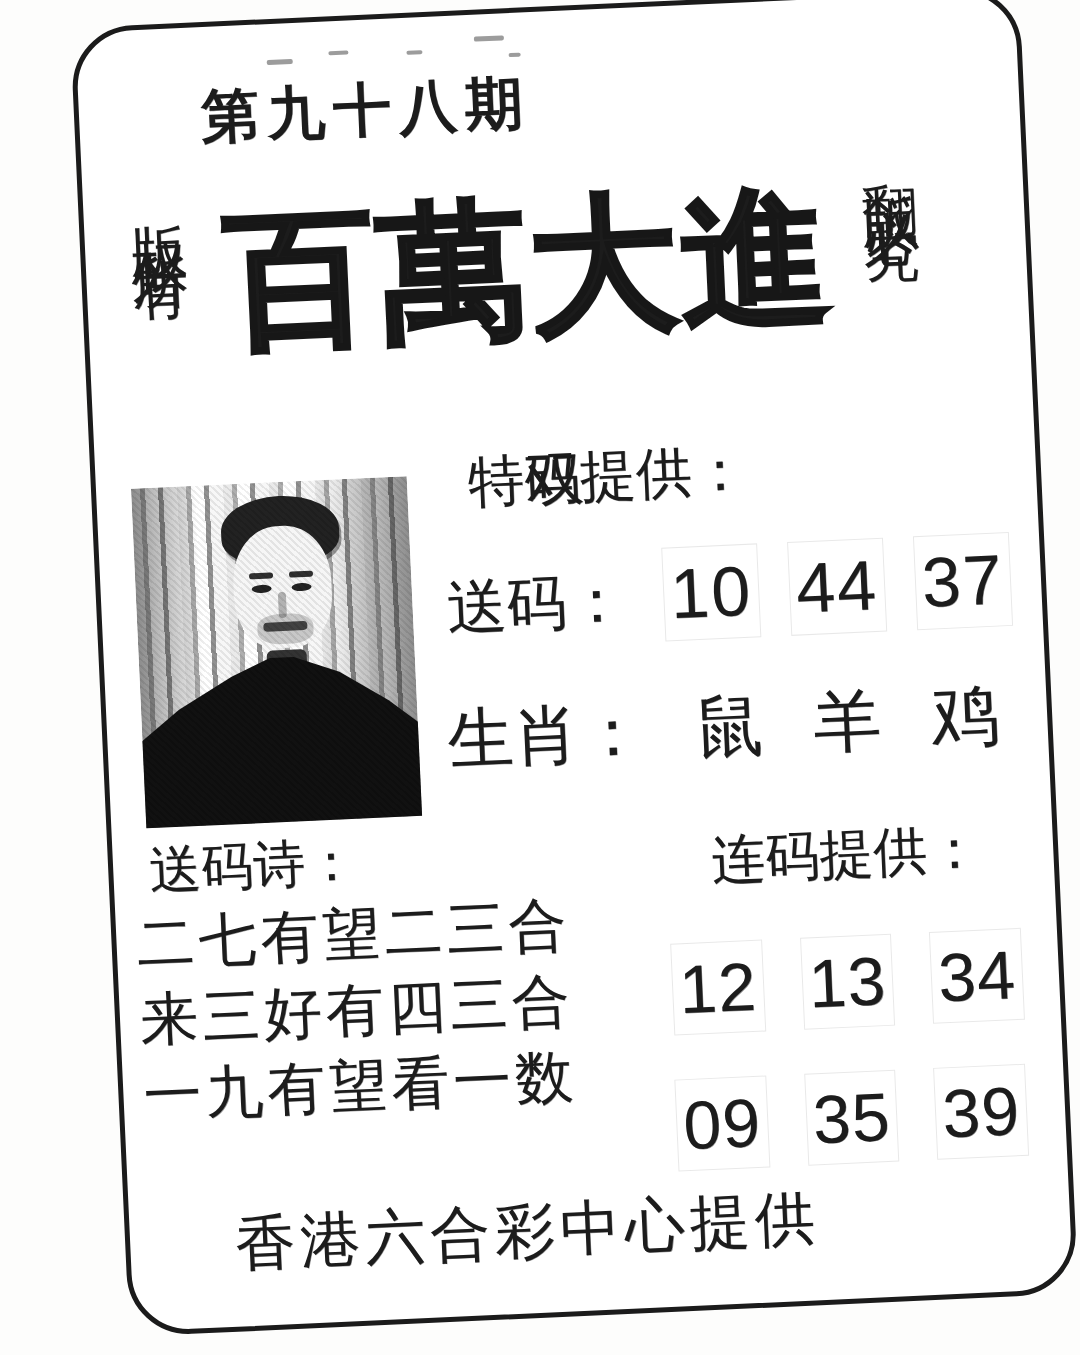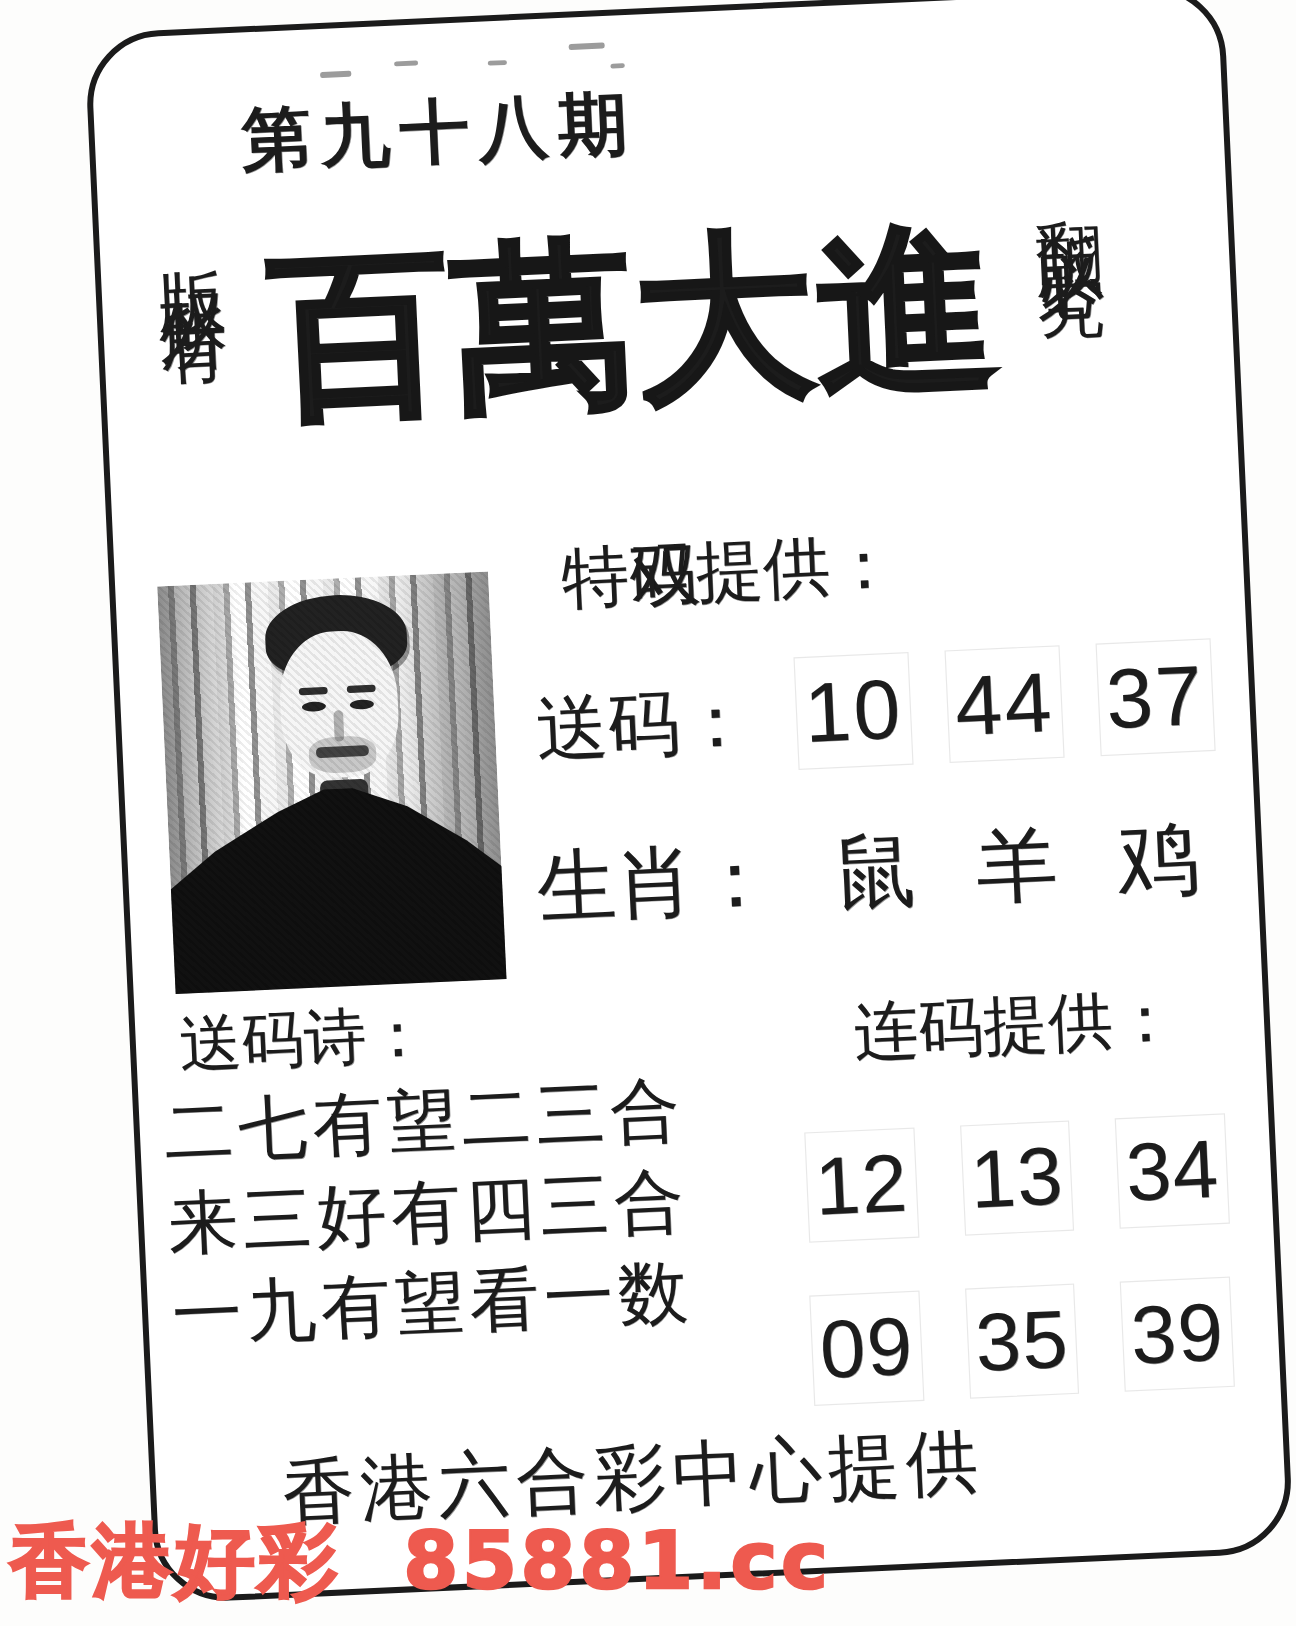--- a/index.html
+++ b/index.html
@@ -162,15 +162,14 @@
     <div class="txt lianma-row lm2">
       <span class="num">09</span>
       <span class="num">35</span>
       <span class="num">39</span>
     </div>
 
     <div class="txt footer">香港六合彩中心提供</div>
 
   </div>
 
-  <div class="watermark" style="color: rgb(238, 90, 79); -webkit-text-stroke: 2px rgb(238, 90, 79);">香港好彩 85881.cc</div>
 
 </div>
 
 </body></html>

